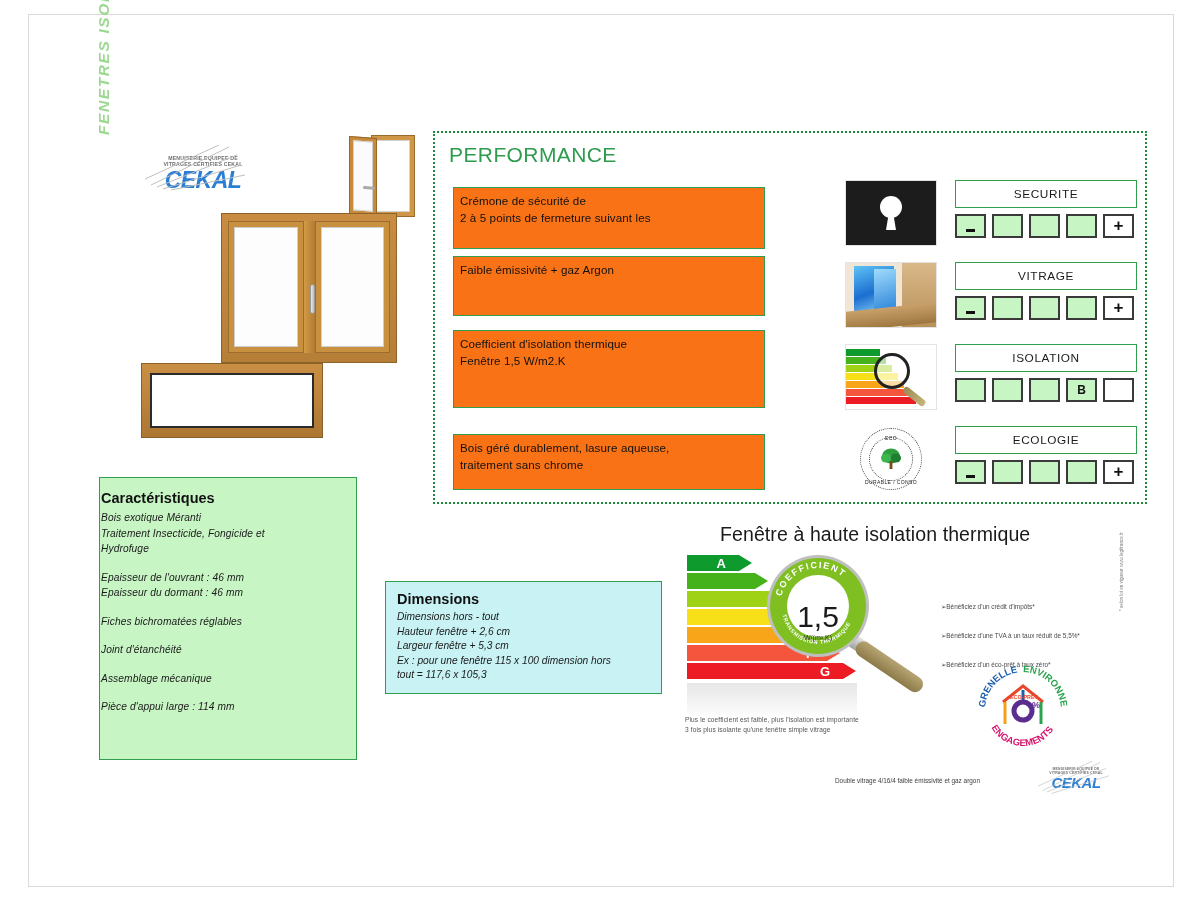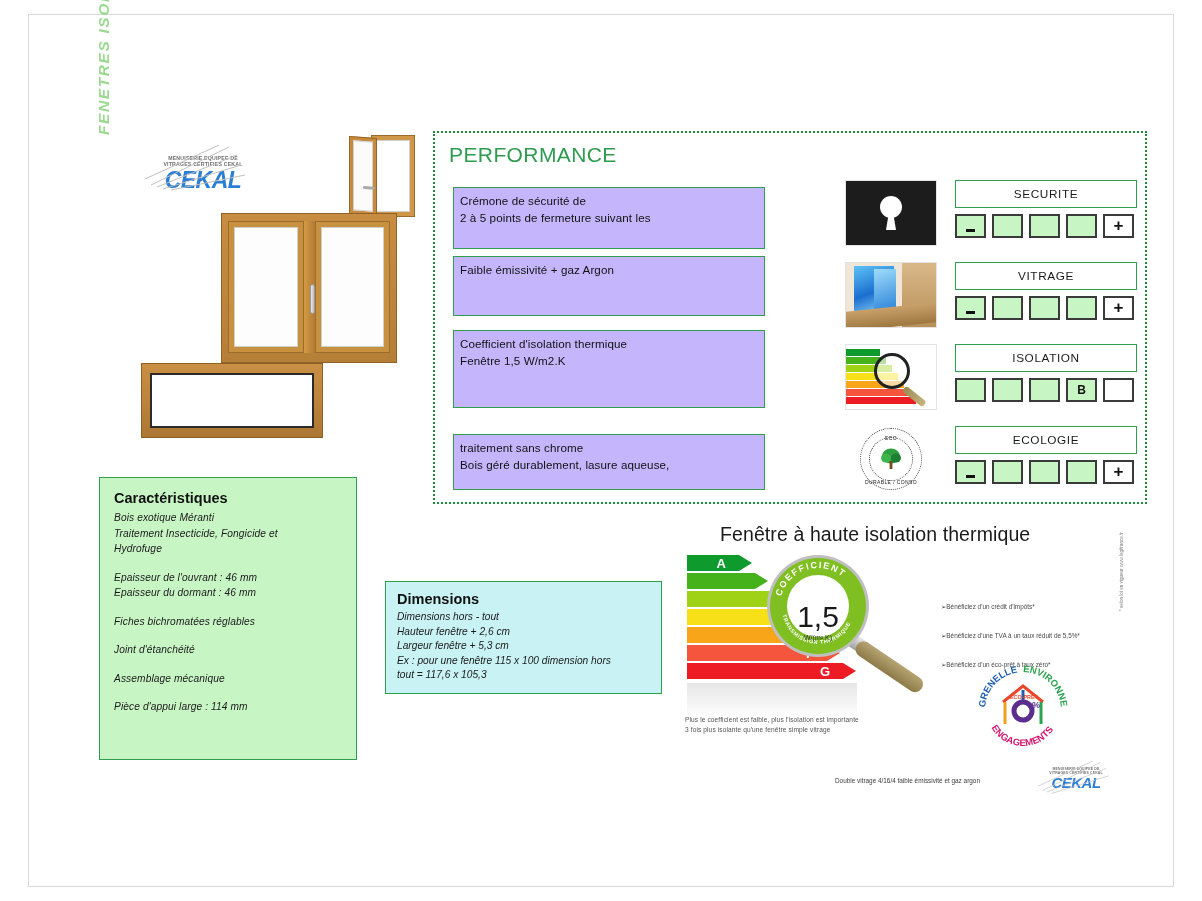--- a/index.html
+++ b/index.html
@@ -161,21 +161,21 @@
   #perf-title {
     position: absolute;
     left: 14px; top: 10px;
     font-size: 21px;
     color: #2e9b4f;
     letter-spacing: .4px;
   }
   .perf-box {
     position: absolute;
     border: 1.5px solid #2f9e4f;
-    background: #c4b5fd;
+    background: #f97316;
     font-size: 11.6px;
     color: #111;
     padding: 5px 6px 12px 6px;
     line-height: 16.5px;
     letter-spacing: .1px;
   }
   #pb1 { left: 18px; top: 54px;  width: 312px; height: 62px; }
   #pb2 { left: 18px; top: 123px; width: 312px; height: 60px; }
   #pb3 { left: 18px; top: 197px; width: 312px; height: 78px; }
   #pb4 { left: 18px; top: 301px; width: 312px; height: 56px; }
@@ -253,21 +253,21 @@
   .icon-eco .lbl-top {position:absolute; top:8px; font-size:5px; color:#222; letter-spacing:.4px;}
   .icon-eco .lbl-bot {position:absolute; bottom:6px; font-size:5px; color:#222; letter-spacing:.4px;}
 
   
   #carac {
     position: absolute;
     left: 70px; top: 462px;
     width: 258px; height: 283px;
     background: #c8f5c4;
     border: 1.6px solid #2f9e4f;
-    padding: 12px 14px;
+    padding: 12px 1px;
   }
   #carac h3 {
     margin: 0 0 4px 0;
     font-size: 14.5px;
     color: #111;
     font-weight: bold;
   }
   #carac p {
     margin: 0;
     font-size: 10.2px;
@@ -452,22 +452,22 @@
         <div>2 à  5 points de fermeture suivant les</div>
       </div>
       <div class="perf-box" id="pb2">
         <div>Faible émissivité + gaz Argon</div>
       </div>
       <div class="perf-box" id="pb3">
         <div>Coefficient d'isolation thermique</div>
         <div>Fenêtre 1,5 W/m2.K</div>
       </div>
       <div class="perf-box" id="pb4">
+        <div>Bois géré durablement, lasure aqueuse,</div>
         <div>traitement sans chrome</div>
-        <div>Bois géré durablement, lasure aqueuse,</div>
       </div>
 
       <div class="rate-row" id="rr0">
         <div class="rate-icon">
           <div class="icon-lock">
               <div class="kh">
                 <div class="c"></div>
                 <div class="t"></div>
               </div>
             </div>

